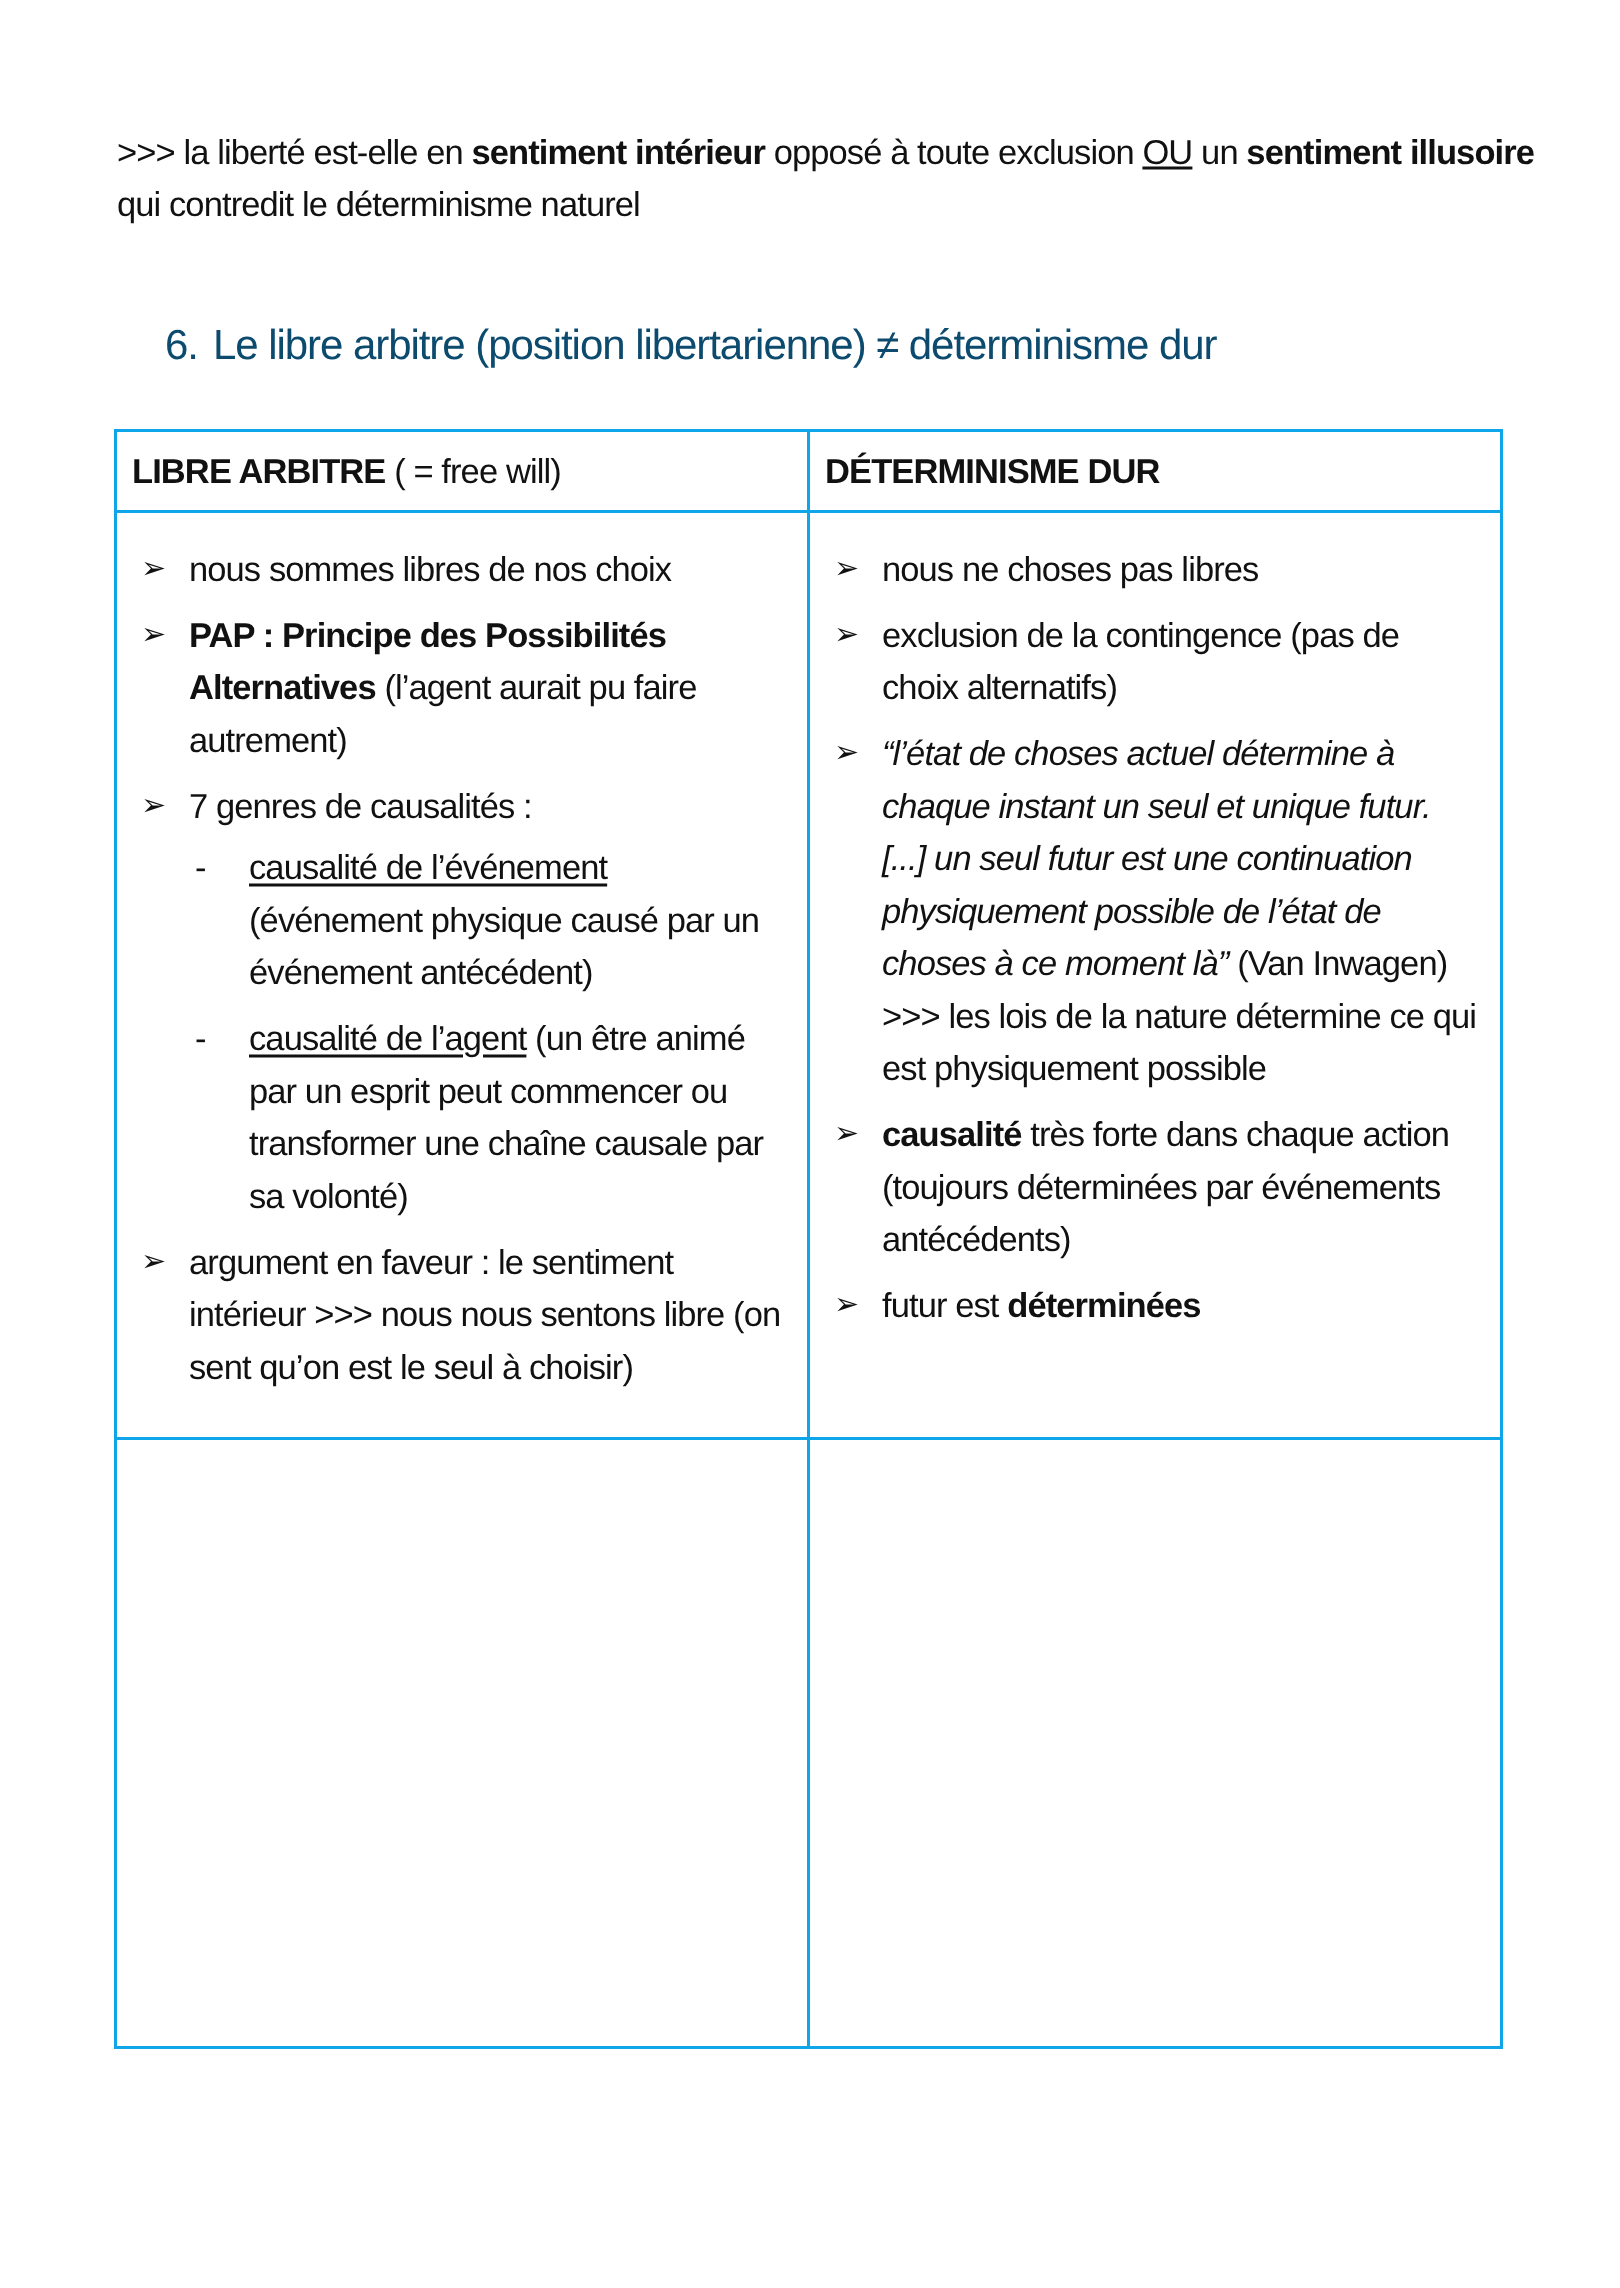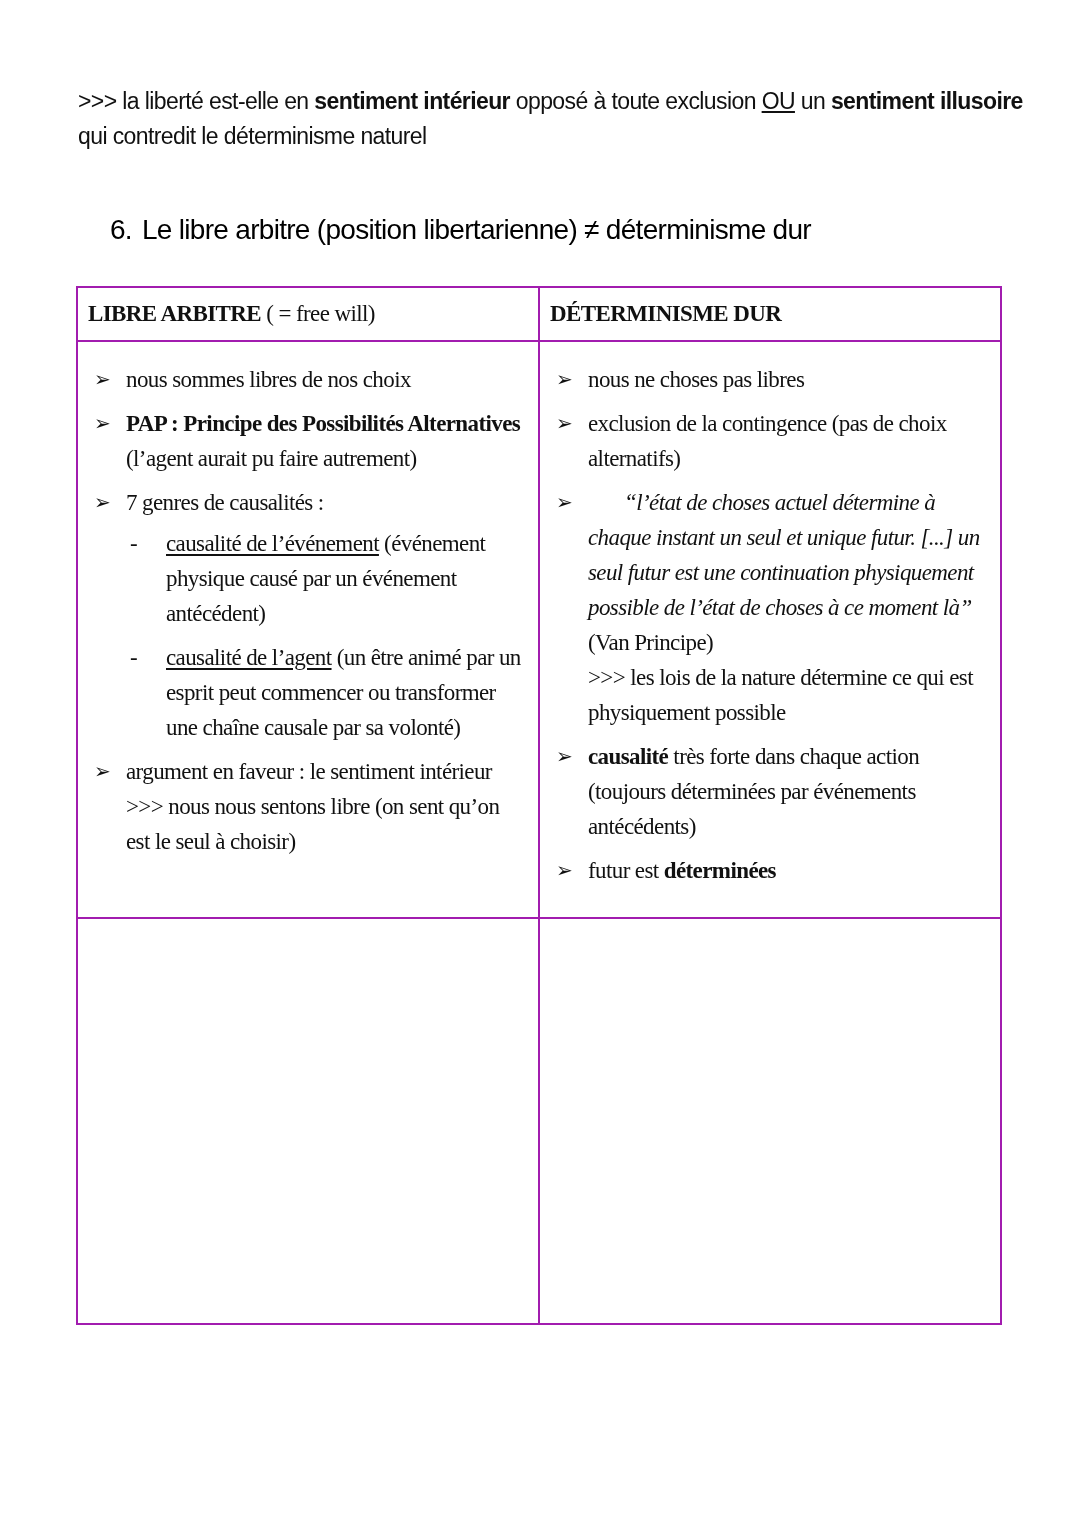--- a/index.html
+++ b/index.html
@@ -9,45 +9,45 @@
     color: #111111;
   }
   .intro {
     position: absolute; left: 78px; top: 84px; width: 960px;
     font-size: 23px; line-height: 35px; letter-spacing: -0.6px;
   }
   .intro b { font-weight: bold; margin-top: 44px; }
   .intro u { text-decoration: underline; }
   .heading {
     position: absolute; left: 110px; top: 210px;
-    font-size: 28px; line-height: 40px; letter-spacing: -0.7px; color: #000000;
+    font-size: 28px; line-height: 40px; letter-spacing: -0.7px; color: #0c4a6e;
   }
   .heading .num { margin-right: 10px; }
   table.cmp {
     position: absolute; left: 76px; top: 286px; width: 926px;
     border-collapse: collapse; table-layout: fixed;
   }
   table.cmp td, table.cmp th {
-    border: 2px solid #a21caf; vertical-align: top; text-align: left;
-    font-weight: normal; padding: 0; font-family: Liberation Serif, serif;
+    border: 2px solid #0ea5e9; vertical-align: top; text-align: left;
+    font-weight: normal; padding: 0;
   }
   table.cmp th { height: 52px; }
   .hdr {
     padding: 10px 10px 0 10px; font-size: 23px; line-height: 32px; letter-spacing: -0.6px;
   }
   .hdr b { font-weight: bold; }
   .cell { padding: 20px 14px 20px 16px; font-size: 23px; line-height: 35px; letter-spacing: -0.6px; }
   .bullet { position: relative; padding-left: 32px; margin-bottom: 9px; }
   .bullet .arrow {
     position: absolute; left: 0; top: 0; font-size: 20px; line-height: 35px;
   }
   .sub { position: relative; padding-left: 72px; margin-bottom: 9px; }
   .sub .dash { position: absolute; left: 36px; top: 0; }
   .u { text-decoration: underline; text-underline-offset: 3px; }
-  .it { font-style: italic; margin-left: 36px; }
+  .it { font-style: italic; }
   .b { font-weight: bold; }
   tr.empty td { height: 404px; }
 </style>
 </head>
 <body>
 
 <div class="intro">
   <span>&gt;&gt;&gt; la liberté est-elle en </span><b>sentiment intérieur</b><span> opposé à toute exclusion </span><u>OU</u><span> un </span><b>sentiment illusoire</b><span> qui contredit le déterminisme naturel</span>
 </div>
 
@@ -99,21 +99,21 @@
         <div class="bullet">
           <span class="arrow">➢</span>
           <span>nous ne choses pas libres</span>
         </div>
         <div class="bullet">
           <span class="arrow">➢</span>
           <span>exclusion de la contingence (pas de choix alternatifs)</span>
         </div>
         <div class="bullet">
           <span class="arrow">➢</span>
-          <span class="it">“l’état de choses actuel détermine à chaque instant un seul et unique futur. [...] un seul futur est une continuation physiquement possible de l’état de choses à ce moment là”</span><span> (Van Principe)</span>
+          <span class="it">“l’état de choses actuel détermine à chaque instant un seul et unique futur. [...] un seul futur est une continuation physiquement possible de l’état de choses à ce moment là”</span><span> (Van Inwagen)</span>
           <div>&gt;&gt;&gt; les lois de la nature détermine ce qui est physiquement possible</div>
         </div>
         <div class="bullet">
           <span class="arrow">➢</span>
           <span class="b">causalité</span><span> très forte dans chaque action (toujours déterminées par événements antécédents)</span>
         </div>
         <div class="bullet">
           <span class="arrow">➢</span>
           <span>futur est </span><span class="b">déterminées</span>
         </div>

